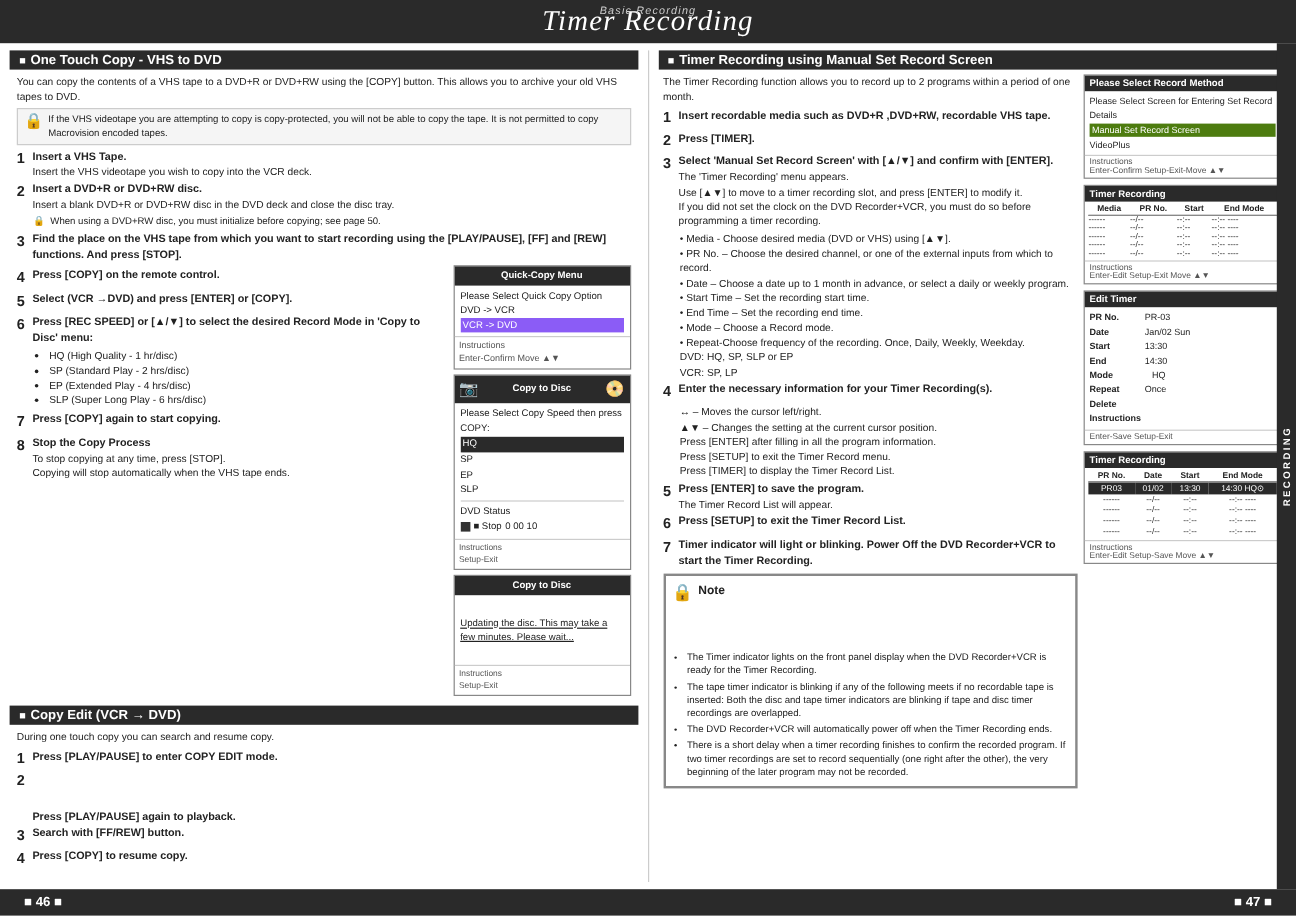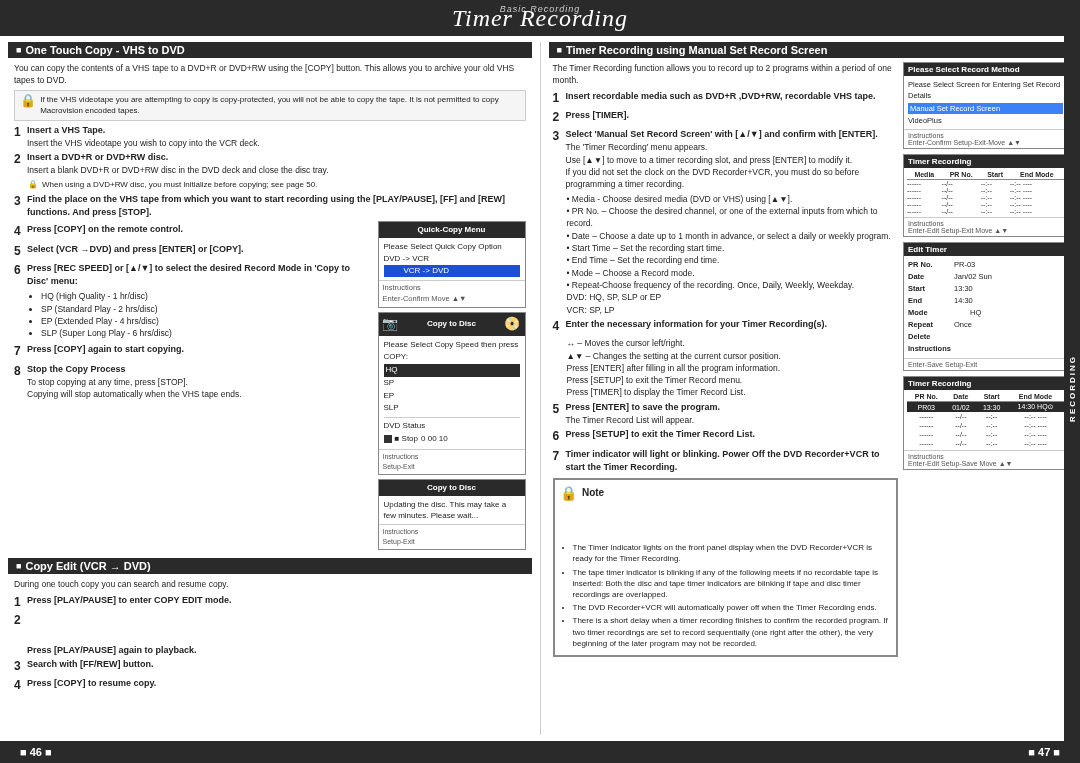--- a/index.html
+++ b/index.html
@@ -96,21 +96,21 @@
             </div>
           </div>
 
           <div style="display:flex;flex-direction:column;gap:4px;width:148px;">
 
             <div style="border:1px solid #888;background:#fff;font-size:8px;">
               <div style="background:#2a2a2a;color:#fff;font-size:8px;font-weight:bold;padding:2px 4px;text-align:center;">Quick-Copy Menu</div>
               <div style="padding:3px 5px;font-size:8px;line-height:1.5;">
                 <div>Please Select Quick Copy Option</div>
                 <div>DVD -&gt; VCR</div>
-                <div style="background:#1d4ed8;color:#fff;padding:0 20px;">VCR -&gt; DVD</div>
+                <div style="background:#8b5cf6;color:#fff;padding:0 2px;">VCR -&gt; DVD</div>
               </div>
               <div style="border-top:1px solid #ccc;padding:2px 4px;font-size:7.5px;color:#555;">
                 <div>Instructions</div>
                 <div>Enter-Confirm  Move ▲▼</div>
               </div>
             </div>
 
             <div style="border:1px solid #888;background:#fff;font-size:8px;">
               <div style="display:flex;justify-content:space-between;align-items:center;background:#2a2a2a;color:#fff;padding:2px 4px;">
                 <span style="font-size:13px;">📷</span>
@@ -133,21 +133,21 @@
                 </div>
               </div>
               <div style="border-top:1px solid #ccc;padding:2px 4px;font-size:7px;color:#555;">
                 <div>Instructions</div>
                 <div>Setup-Exit</div>
               </div>
             </div>
 
             <div style="border:1px solid #888;background:#fff;font-size:8px;">
               <div style="background:#2a2a2a;color:#fff;font-size:8px;font-weight:bold;padding:2px 4px;text-align:center;">Copy to Disc</div>
-              <div style="padding:3px 5px;font-size:8px;line-height:1.4;">
+              <div style="padding:18px 5px;font-size:8px;line-height:1.4;text-decoration:underline;">
                 <div>Updating the disc. This may take a few minutes. Please wait...</div>
               </div>
               <div style="border-top:1px solid #ccc;padding:2px 4px;font-size:7px;color:#555;">
                 <div>Instructions</div>
                 <div>Setup-Exit</div>
               </div>
             </div>
           </div>
         </div>
 
@@ -268,21 +268,21 @@
         </div>
 
       </div>
 
       <div style="width:165px;display:flex;flex-direction:column;gap:5px;">
 
         <div style="border:1px solid #888;font-size:8px;">
           <div style="background:#2a2a2a;color:#fff;font-weight:bold;font-size:8px;padding:2px 4px;">Please Select Record Method</div>
           <div style="padding:3px 4px;font-size:7.5px;line-height:1.5;">
             <div>Please Select Screen for Entering Set Record Details</div>
-            <div style="background:#3b82f6;color:#fff;padding:0 2px;margin:1px 0;">Manual Set Record Screen</div>
+            <div style="background:#4d7c0f;color:#fff;padding:0 2px;margin:1px 0;">Manual Set Record Screen</div>
             <div>VideoPlus</div>
           </div>
           <div style="border-top:1px solid #ccc;padding:2px 4px;font-size:7px;color:#555;">
             <div>Instructions</div>
             <div>Enter-Confirm  Setup-Exit-Move ▲▼</div>
           </div>
         </div>
 
         <div style="border:1px solid #888;font-size:7.5px;">
           <div style="background:#2a2a2a;color:#fff;font-weight:bold;font-size:8px;padding:2px 4px;">Timer Recording</div>
@@ -348,21 +348,21 @@
               <span>Jan/02 Sun</span>
             </div>
             <div style="display:flex;gap:6px;">
               <span style="width:40px;font-weight:bold;">Start</span>
               <span>13:30</span>
             </div>
             <div style="display:flex;gap:6px;">
               <span style="width:40px;font-weight:bold;">End</span>
               <span>14:30</span>
             </div>
-            <div style="display:flex;gap:22px;">
+            <div style="display:flex;gap:12px;">
               <span style="width:40px;font-weight:bold;">Mode</span>
               <span>HQ</span>
             </div>
             <div style="display:flex;gap:6px;">
               <span style="width:40px;font-weight:bold;">Repeat</span>
               <span>Once</span>
             </div>
             <div style="display:flex;gap:6px;">
               <span style="width:40px;font-weight:bold;">Delete</span>
               <span></span>

